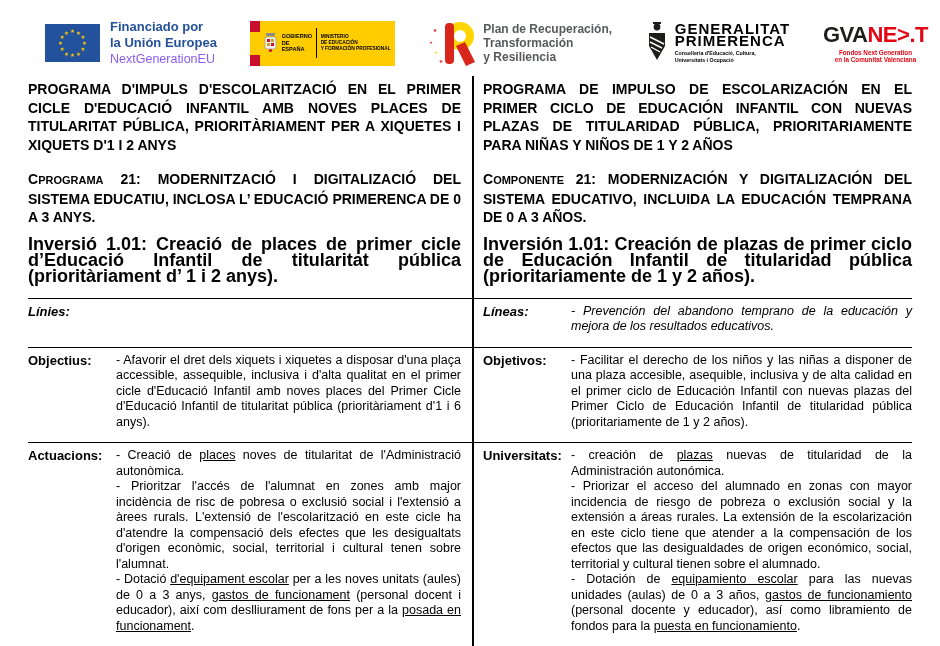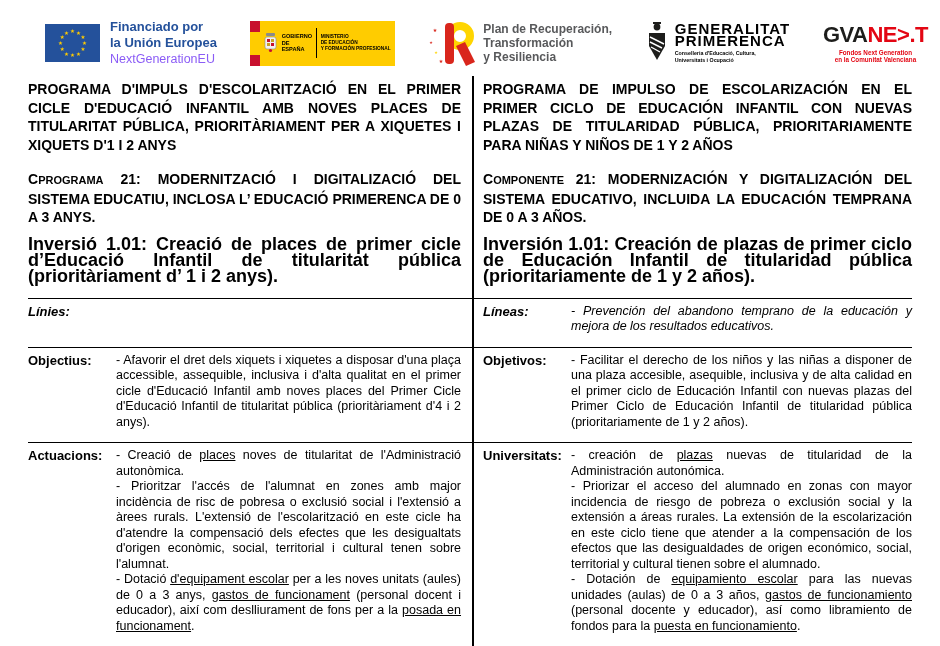--- a/index.html
+++ b/index.html
@@ -213,21 +213,21 @@
     <div></div>
     <div class="tcell">
       <div class="tlabel">Líneas:</div>
       <div class="tcontent"><span>- Prevención del abandono temprano de la educación y mejora de los resultados educativos.</span></div>
     </div>
   </div>
 
   <div class="trow trow-objectius">
     <div class="tcell">
       <div class="tlabel">Objectius:</div>
-      <div class="tcontent"><span>- Afavorir el dret dels xiquets i xiquetes a disposar d'una plaça accessible, assequible, inclusiva i d'alta qualitat en el primer cicle d'Educació Infantil amb noves places del Primer Cicle d'Educació Infantil de titularitat pública (prioritàriament d'4 i 2 anys).</span></div>
+      <div class="tcontent"><span>- Afavorir el dret dels xiquets i xiquetes a disposar d'una plaça accessible, assequible, inclusiva i d'alta qualitat en el primer cicle d'Educació Infantil amb noves places del Primer Cicle d'Educació Infantil de titularitat pública (prioritàriament d'1 i 6 anys).</span></div>
     </div>
     <div></div>
     <div class="tcell">
       <div class="tlabel">Objetivos:</div>
       <div class="tcontent"><span>- Facilitar el derecho de los niños y las niñas a disponer de una plaza accesible, asequible, inclusiva y de alta calidad en el primer ciclo de Educación Infantil con nuevas plazas del Primer Ciclo de Educación Infantil de titularidad pública (prioritariamente de 1 y 2 años).</span></div>
     </div>
   </div>
 
   <div class="trow trow-actuacions">
     <div class="tcell">

